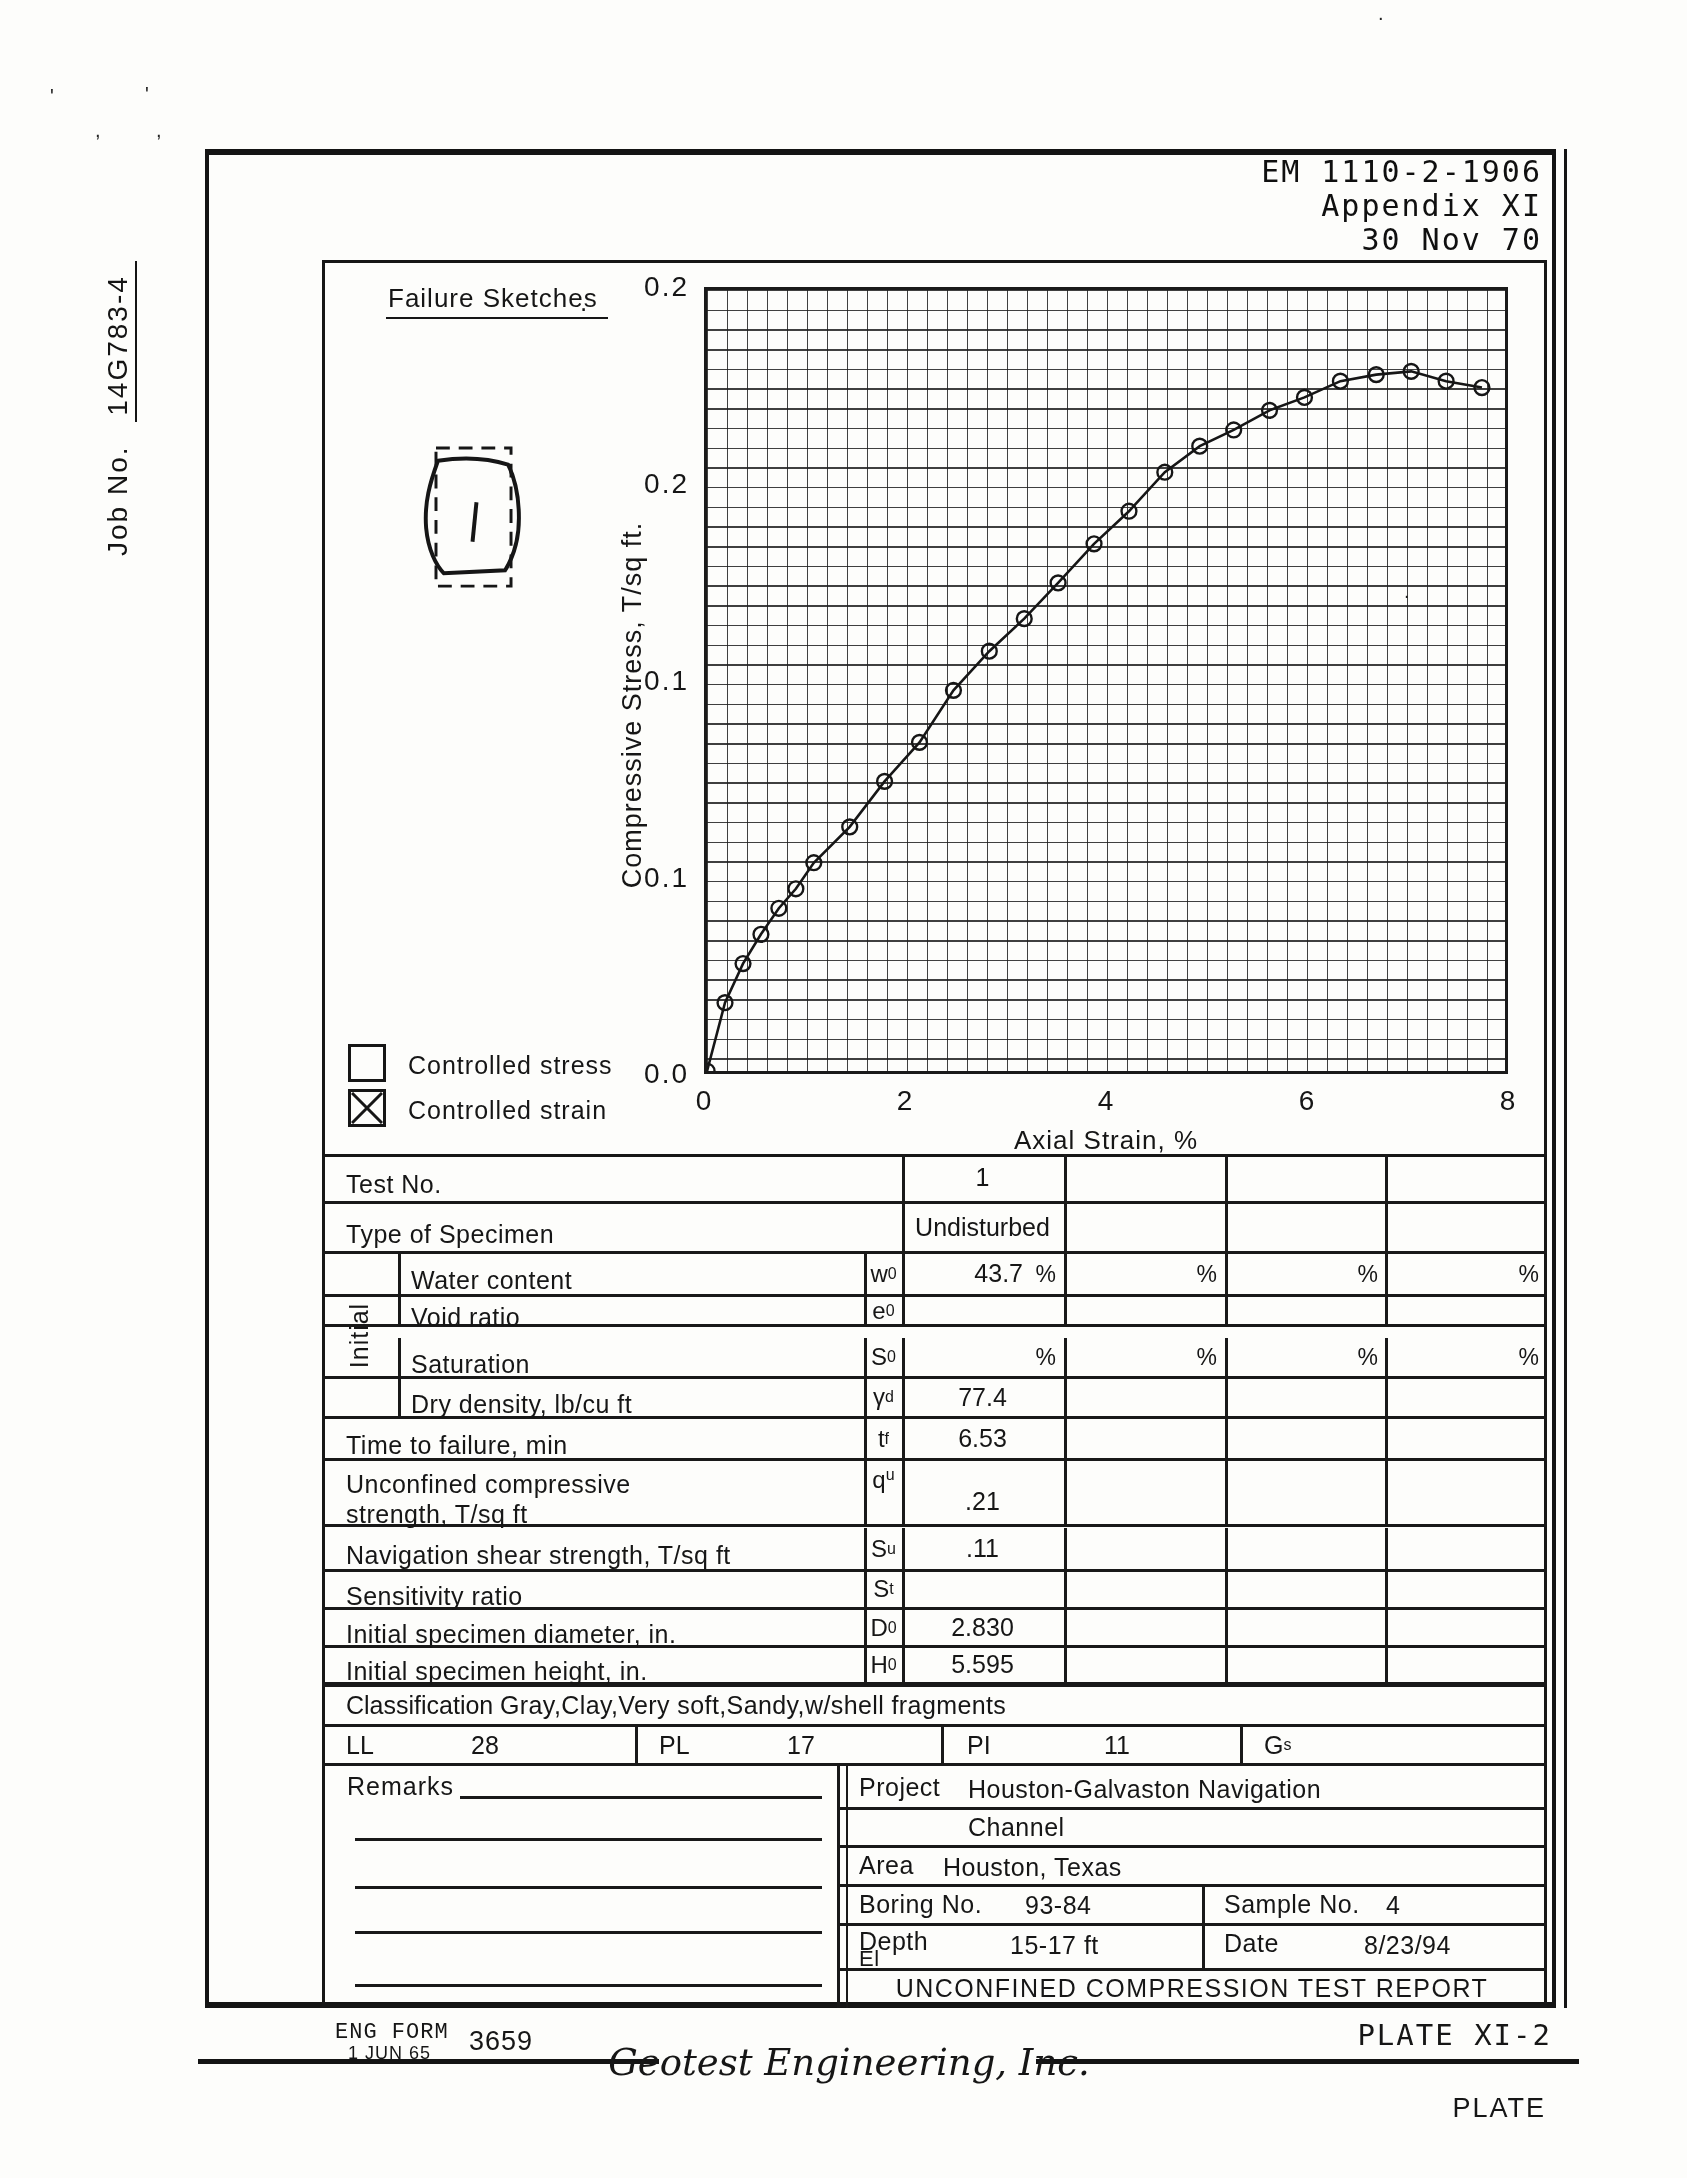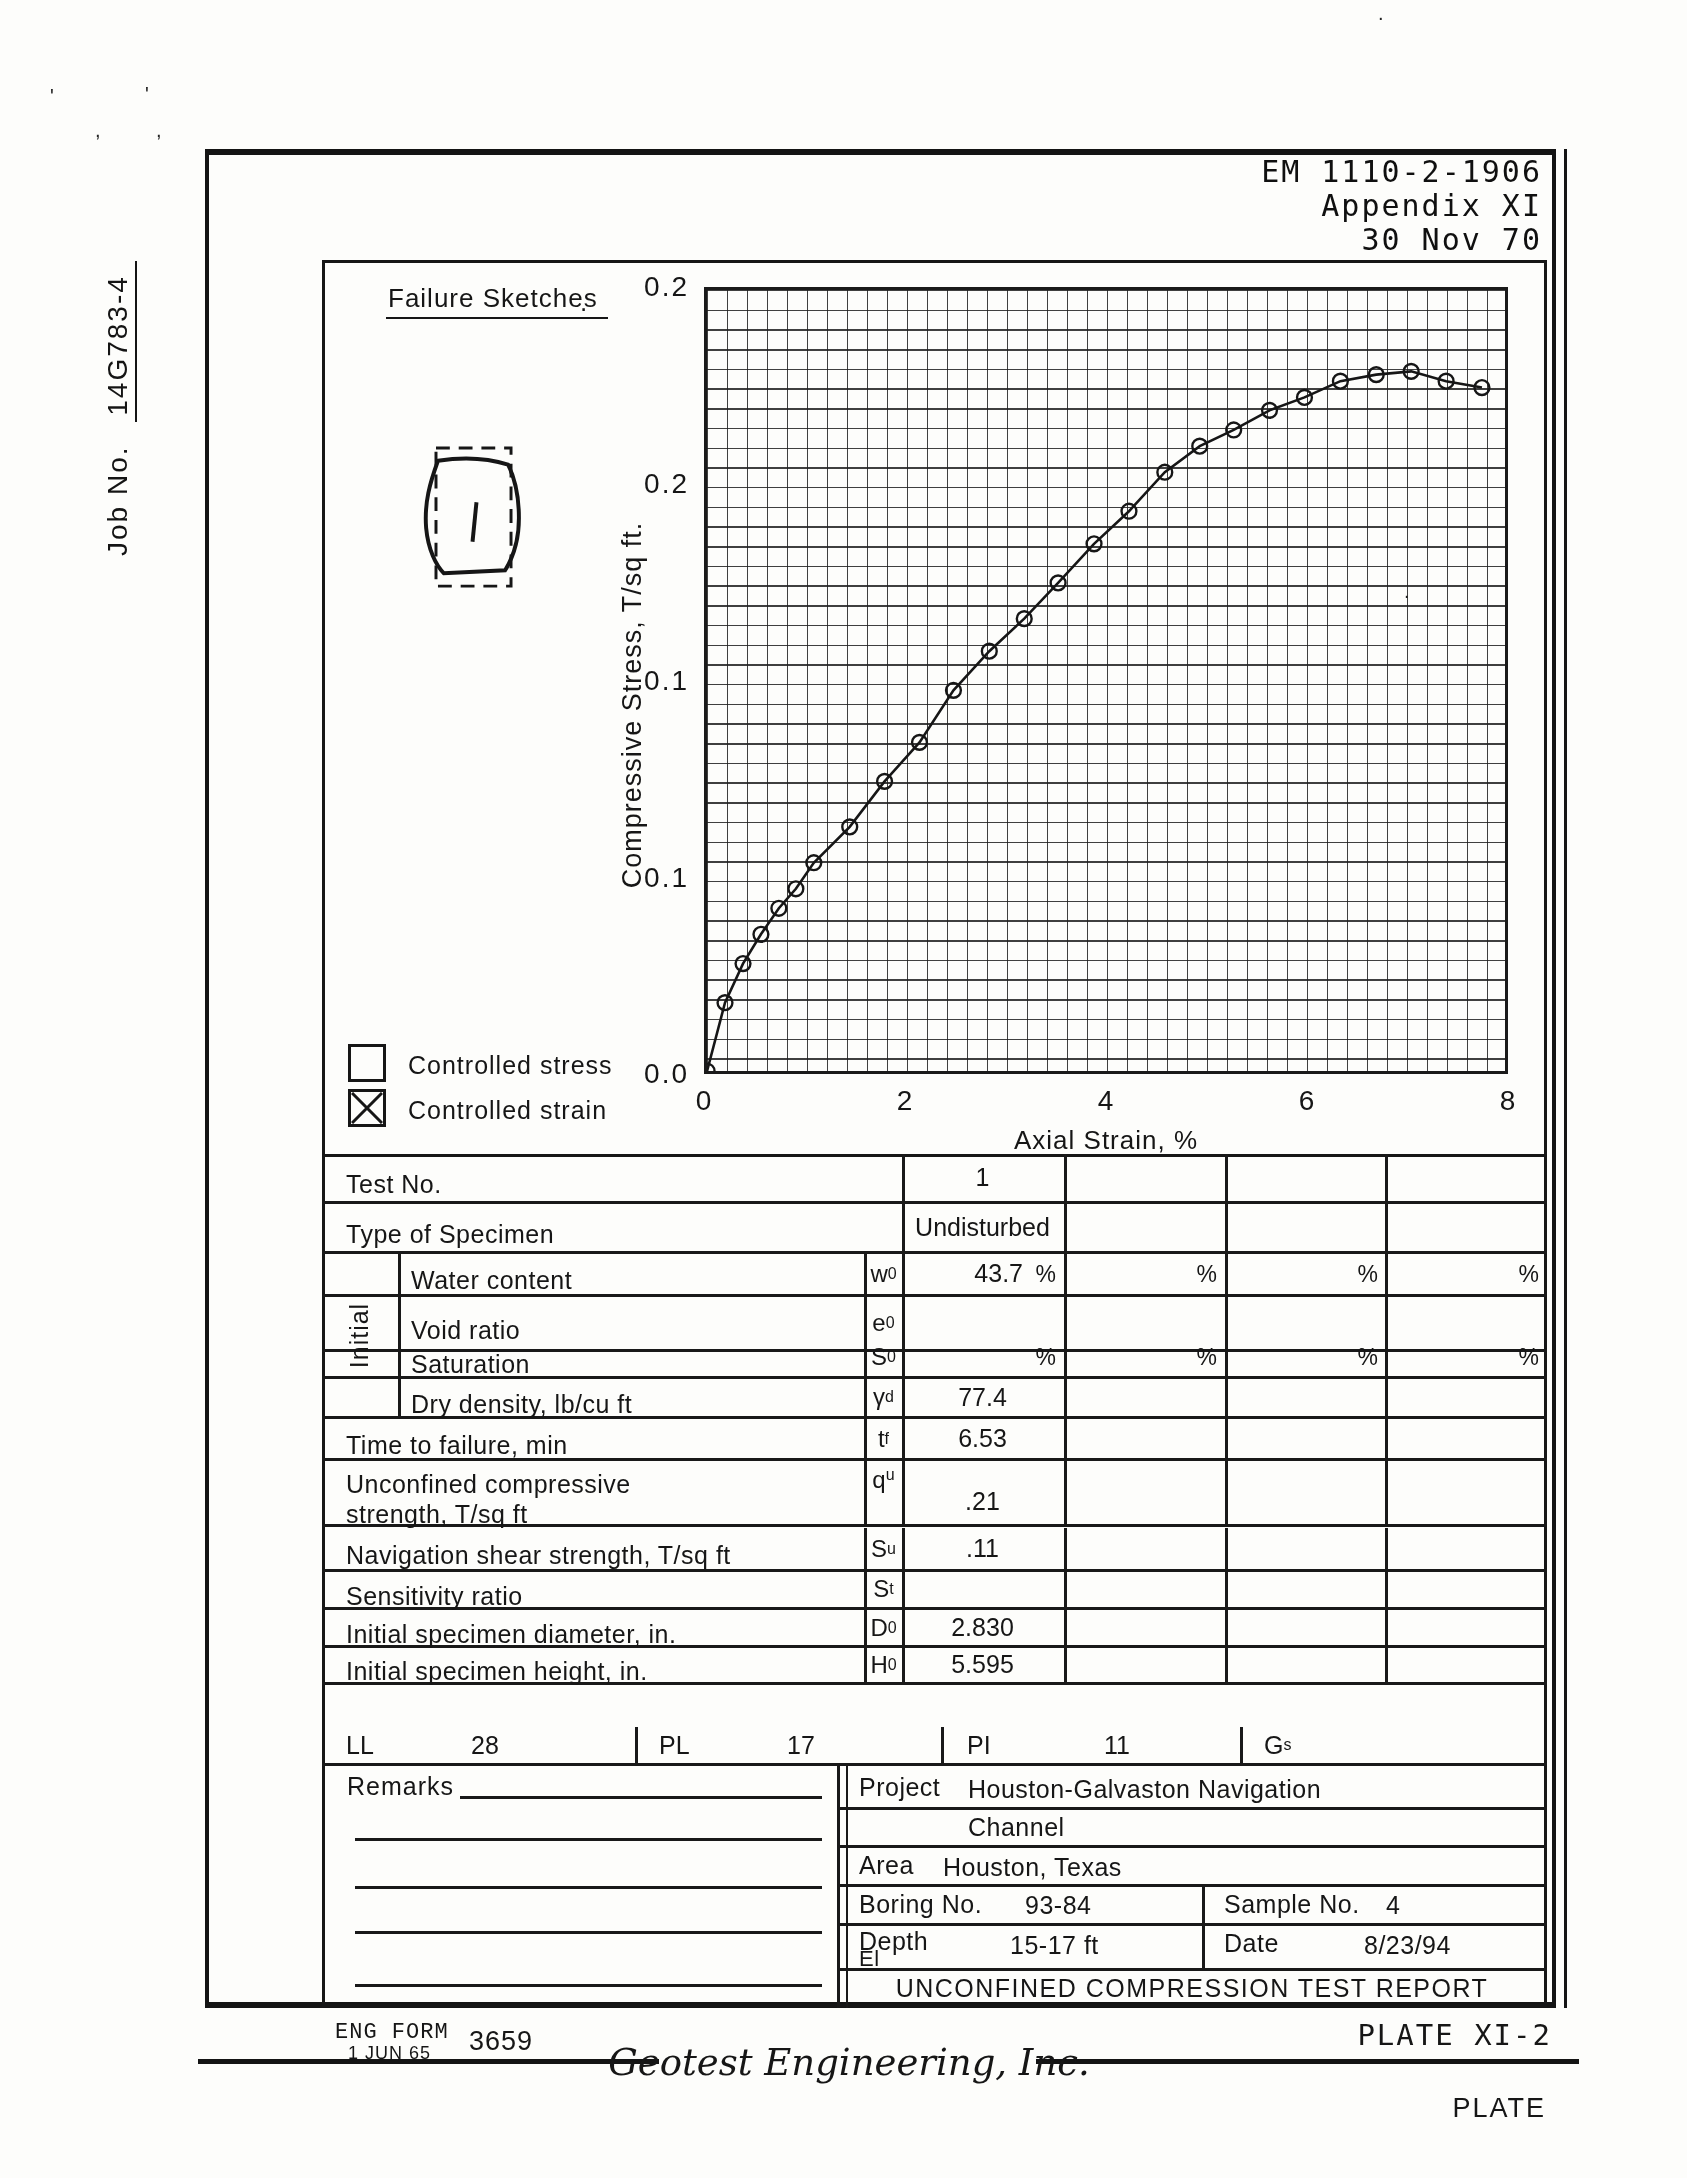--- a/index.html
+++ b/index.html
@@ -203,21 +203,21 @@
         <span>w</span>
         <span class="sub">0</span>
       </div>
     <div class="val c1 rt">43.7</div>
     <span class="pct" style="right:491px;">%</span>
     <span class="pct" style="right:330px;">%</span>
     <span class="pct" style="right:169px;">%</span>
     <span class="pct">%</span>
   </div>
 
-  <div class="trow" style="top:1297px;height:55px;">
+  <div class="trow" style="top:1297px;height:30px;">
     <div class="vl" style="left:76px;"></div>
       <div class="vl" style="left:542px;"></div>
     <div class="vl" style="left:580px;"></div>
       <div class="vl" style="left:742px;"></div>
     <div class="vl" style="left:903px;"></div>
       <div class="vl" style="left:1063px;"></div>
     <div class="lbl grp">Void ratio</div>
     <div class="sym">
         <span>e</span>
         <span class="sub">0</span>
@@ -341,20 +341,24 @@
     <div class="vl" style="left:903px;"></div>
       <div class="vl" style="left:1063px;"></div>
     <div class="lbl">Initial specimen height, in.</div>
     <div class="sym">
         <span>H</span>
         <span class="sub">0</span>
       </div>
     <div class="val c1">5.595</div>
   </div>
 
+  <div class="trow" style="top:1685px;height:42px;border-top:2px solid #191919;">
+    <div class="class-lbl">Classification</div>
+    <div class="class-val">Gray,Clay,Very soft,Sandy,w/shell fragments</div>
+  </div>
 
   <div class="trow" style="top:1727px;height:39px;">
     <div class="vl" style="left:313px;"></div>
       <div class="vl" style="left:619px;"></div>
       <div class="vl" style="left:918px;"></div>
     <div class="llcell-lbl" style="left:24px;">LL</div>
     <div class="llcell-val" style="left:149px;">28</div>
     <div class="llcell-lbl" style="left:337px;">PL</div>
     <div class="llcell-val" style="left:465px;">17</div>
     <div class="llcell-lbl" style="left:645px;">PI</div>

